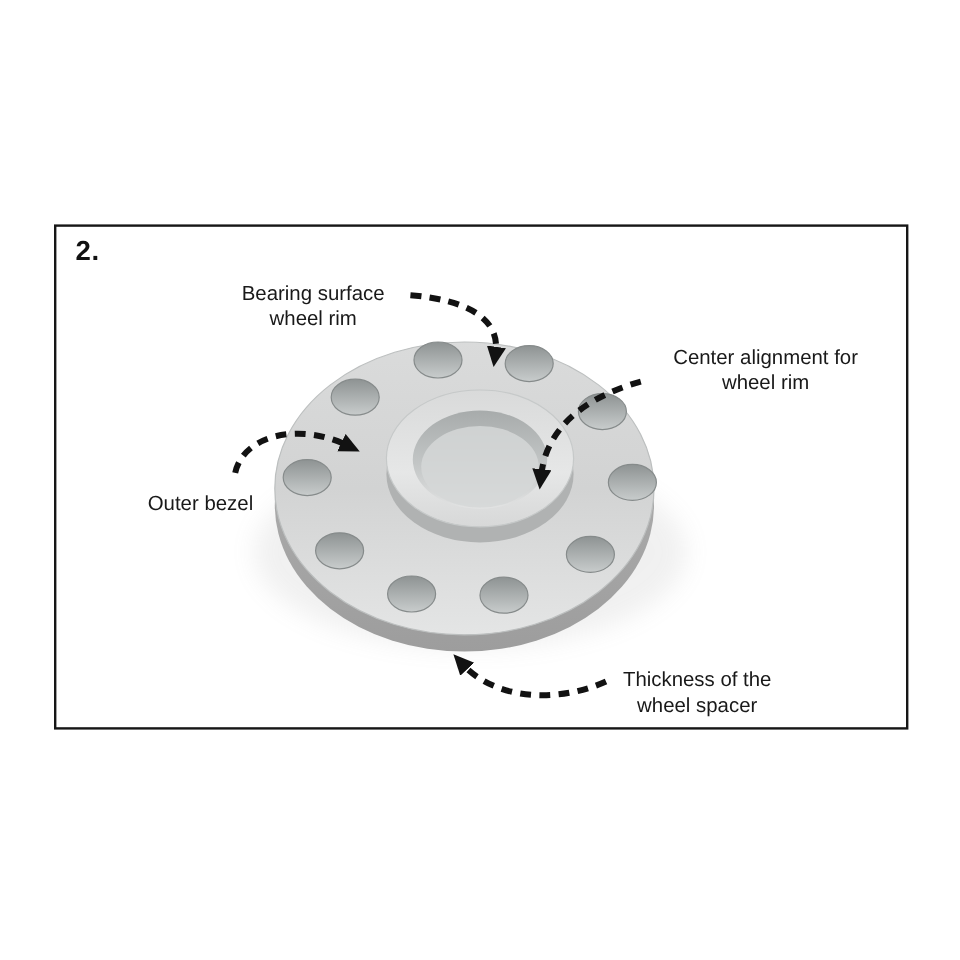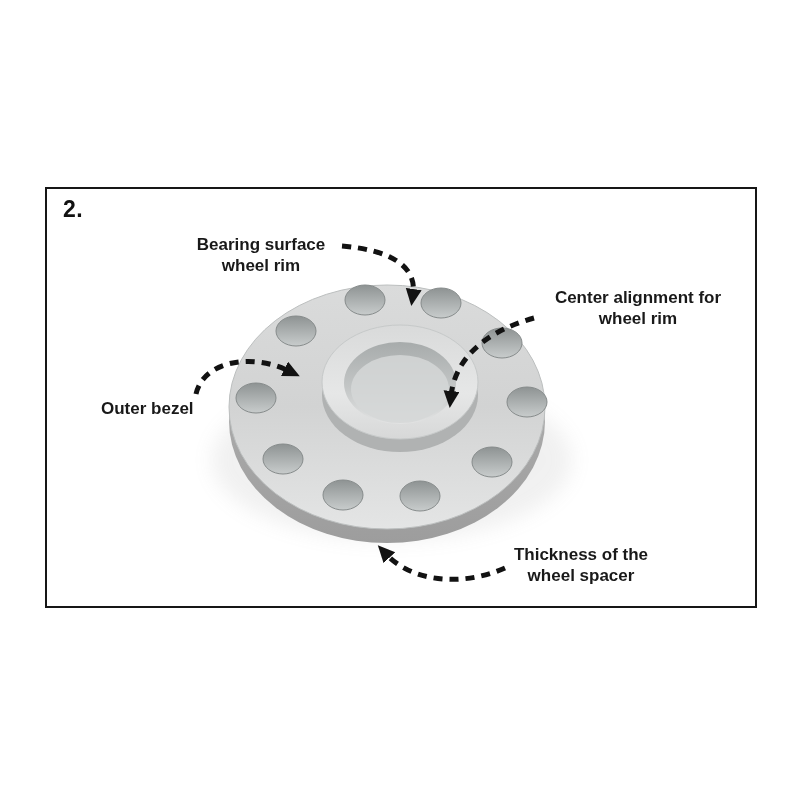--- a/index.html
+++ b/index.html
@@ -42,30 +42,30 @@
     position: absolute;
     left: 0; top: 0;
     width: 800px;
     height: 800px;
     z-index: 2;
   }
   .label {
     position: absolute;
     z-index: 5;
     font-size: 17px;
-    font-weight: 700;
+    font-weight: 400;
     color: #191919;
     line-height: 21px;
     white-space: pre-line;
     text-align: center;
   }
   .label-bearing   { left: 178px; top: 234px; width: 166px; }
   .label-center    { left: 544px; top: 287px; width: 188px; }
-  .label-bezel     { left: 101px; top: 398px; width: 110px; text-align: left; }
-  .label-thickness { left: 503px; top: 544px; width: 156px; }
+  .label-bezel     { left: 101px; top: 409px; width: 110px; text-align: right; }
+  .label-thickness { left: 503px; top: 556px; width: 156px; }
 </style>
 </head>
 <body>
 
 <div class="canvas">
 
   <div class="frame"></div>
 
   <div class="step-number">2.</div>
 

